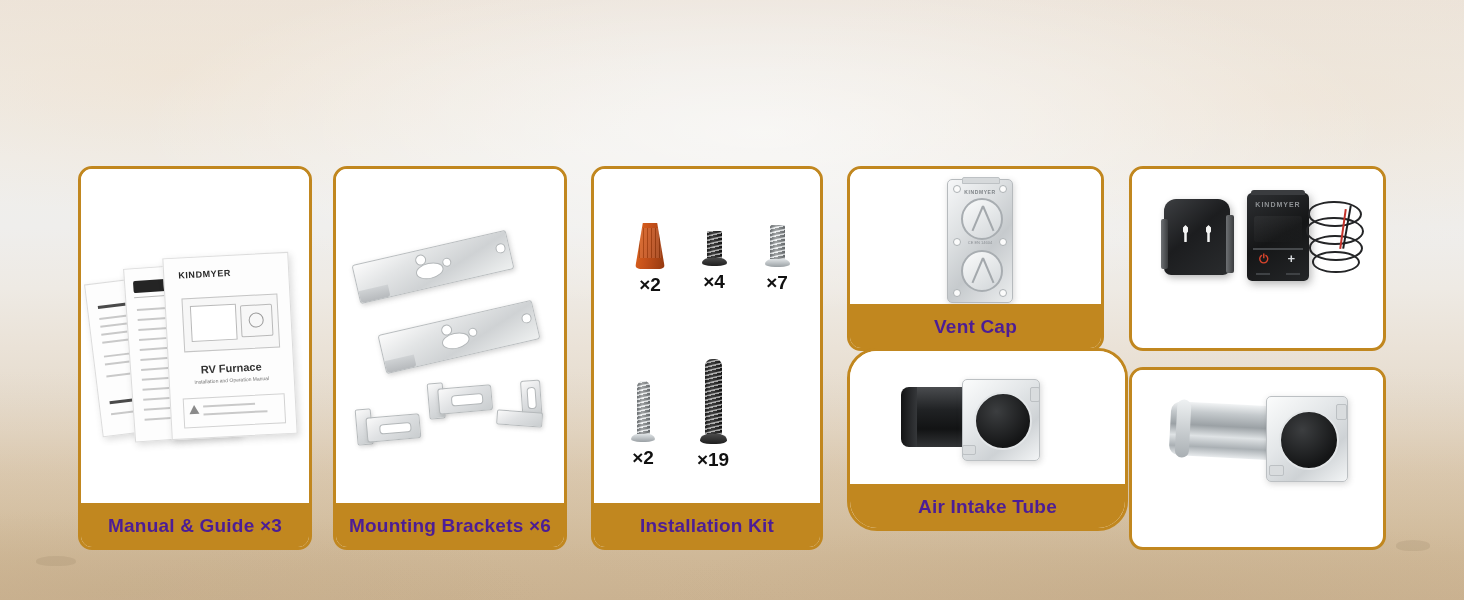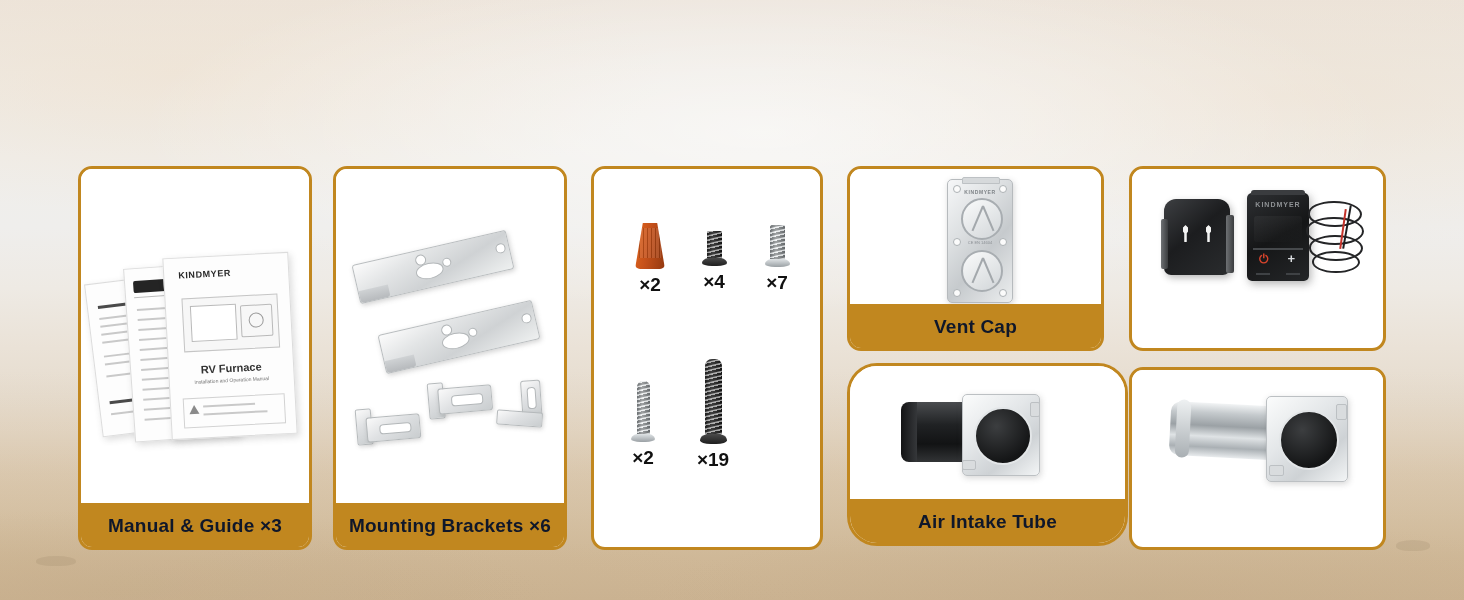--- a/index.html
+++ b/index.html
@@ -98,21 +98,21 @@
     left: 0; top: 0; right: 0;
     bottom: 44px;
     background: #ffffff;
     overflow: hidden;
   }
   .card-label {
     position: absolute;
     left: -1px; right: -1px; bottom: -1px;
     height: 45px;
     background: #c1871f;
-    color: #0f172a;
+    color: #4c1d95;
     display: flex;
     align-items: center;
     justify-content: center;
     font-size: 19px;
     font-weight: bold;
     letter-spacing: 0.2px;
     font-family: "Liberation Sans", sans-serif;
   }
   .card-tall .card-label { height: 45px; }
 
@@ -492,20 +492,21 @@
 
       <div class="hw-item" style="left:94px;top:190px;width:50px;text-align:center;">
         <div class="screw">
           <div class="screw-shaft sh-black" style="width:17px;height:75px;border-radius:7px 7px 0 0;"></div>
           <div class="screw-head hd-black" style="width:27px;height:11px;margin-top:-1px;"></div>
         </div>
         <div class="hw-qty">×19</div>
       </div>
 
     </div>
+    <div class="card-label">Installation Kit</div>
   </div>
 
   <div class="card" style="left:847px;top:166px;width:257px;height:185px;">
     <div class="card-img">
       <div class="vent-plate" style="left:97px;top:10px;width:64px;height:122px;">
         <div style="position:absolute;left:14px;top:-3px;width:36px;height:5px;background:#d6d9db;border:1px solid #bdc1c4;border-radius:2px 2px 0 0;"></div>
         <div style="position:absolute;left:0;right:0;top:9px;text-align:center;font-size:5px;font-weight:bold;color:#7e8387;letter-spacing:0.6px;font-family:'Liberation Sans',sans-serif;">KINDMYER</div>
         <div class="vent-circle" style="left:13px;top:18px;width:38px;height:38px;">
           <div class="vent-v" style="transform:rotate(23deg);"></div>
           <div class="vent-v" style="transform:rotate(-23deg);"></div>
@@ -549,21 +550,21 @@
 
       <div class="wire" style="left:176px;top:32px;width:50px;height:22px;"></div>
       <div class="wire" style="left:174px;top:48px;width:54px;height:24px;"></div>
       <div class="wire" style="left:177px;top:66px;width:50px;height:22px;"></div>
       <div class="wire" style="left:180px;top:82px;width:44px;height:18px;"></div>
       <div class="wire-red" style="left:210px;top:40px;height:40px;transform:rotate(8deg);"></div>
       <div style="position:absolute;left:214px;top:36px;width:2px;height:44px;background:#1d1e20;transform:rotate(10deg);"></div>
     </div>
   </div>
 
-  <div class="card" style="left:847px;top:363px;width:281px;height:183px;border-radius:30px;">
+  <div class="card" style="left:847px;top:348px;width:281px;height:183px;border-radius:30px;">
     <div class="card-img">
       <div style="position:absolute;left:54px;top:22px;width:150px;height:96px;">
         <div class="tube-body tube-black" style="left:0;top:14px;width:86px;height:60px;border-radius:8px 4px 4px 8px;"></div>
         <div style="position:absolute;left:-3px;top:14px;width:16px;height:60px;background:linear-gradient(90deg,#131415,#35373a);border-radius:8px 0 0 8px;"></div>
         <div class="flange" style="left:58px;top:6px;width:76px;height:80px;">
           <div class="flange-bore" style="left:11px;top:12px;width:54px;height:54px;"></div>
         </div>
         <div class="flange-tab" style="left:126px;top:14px;width:8px;height:13px;"></div>
         <div class="flange-tab" style="left:58px;top:72px;width:12px;height:8px;"></div>
       </div>

